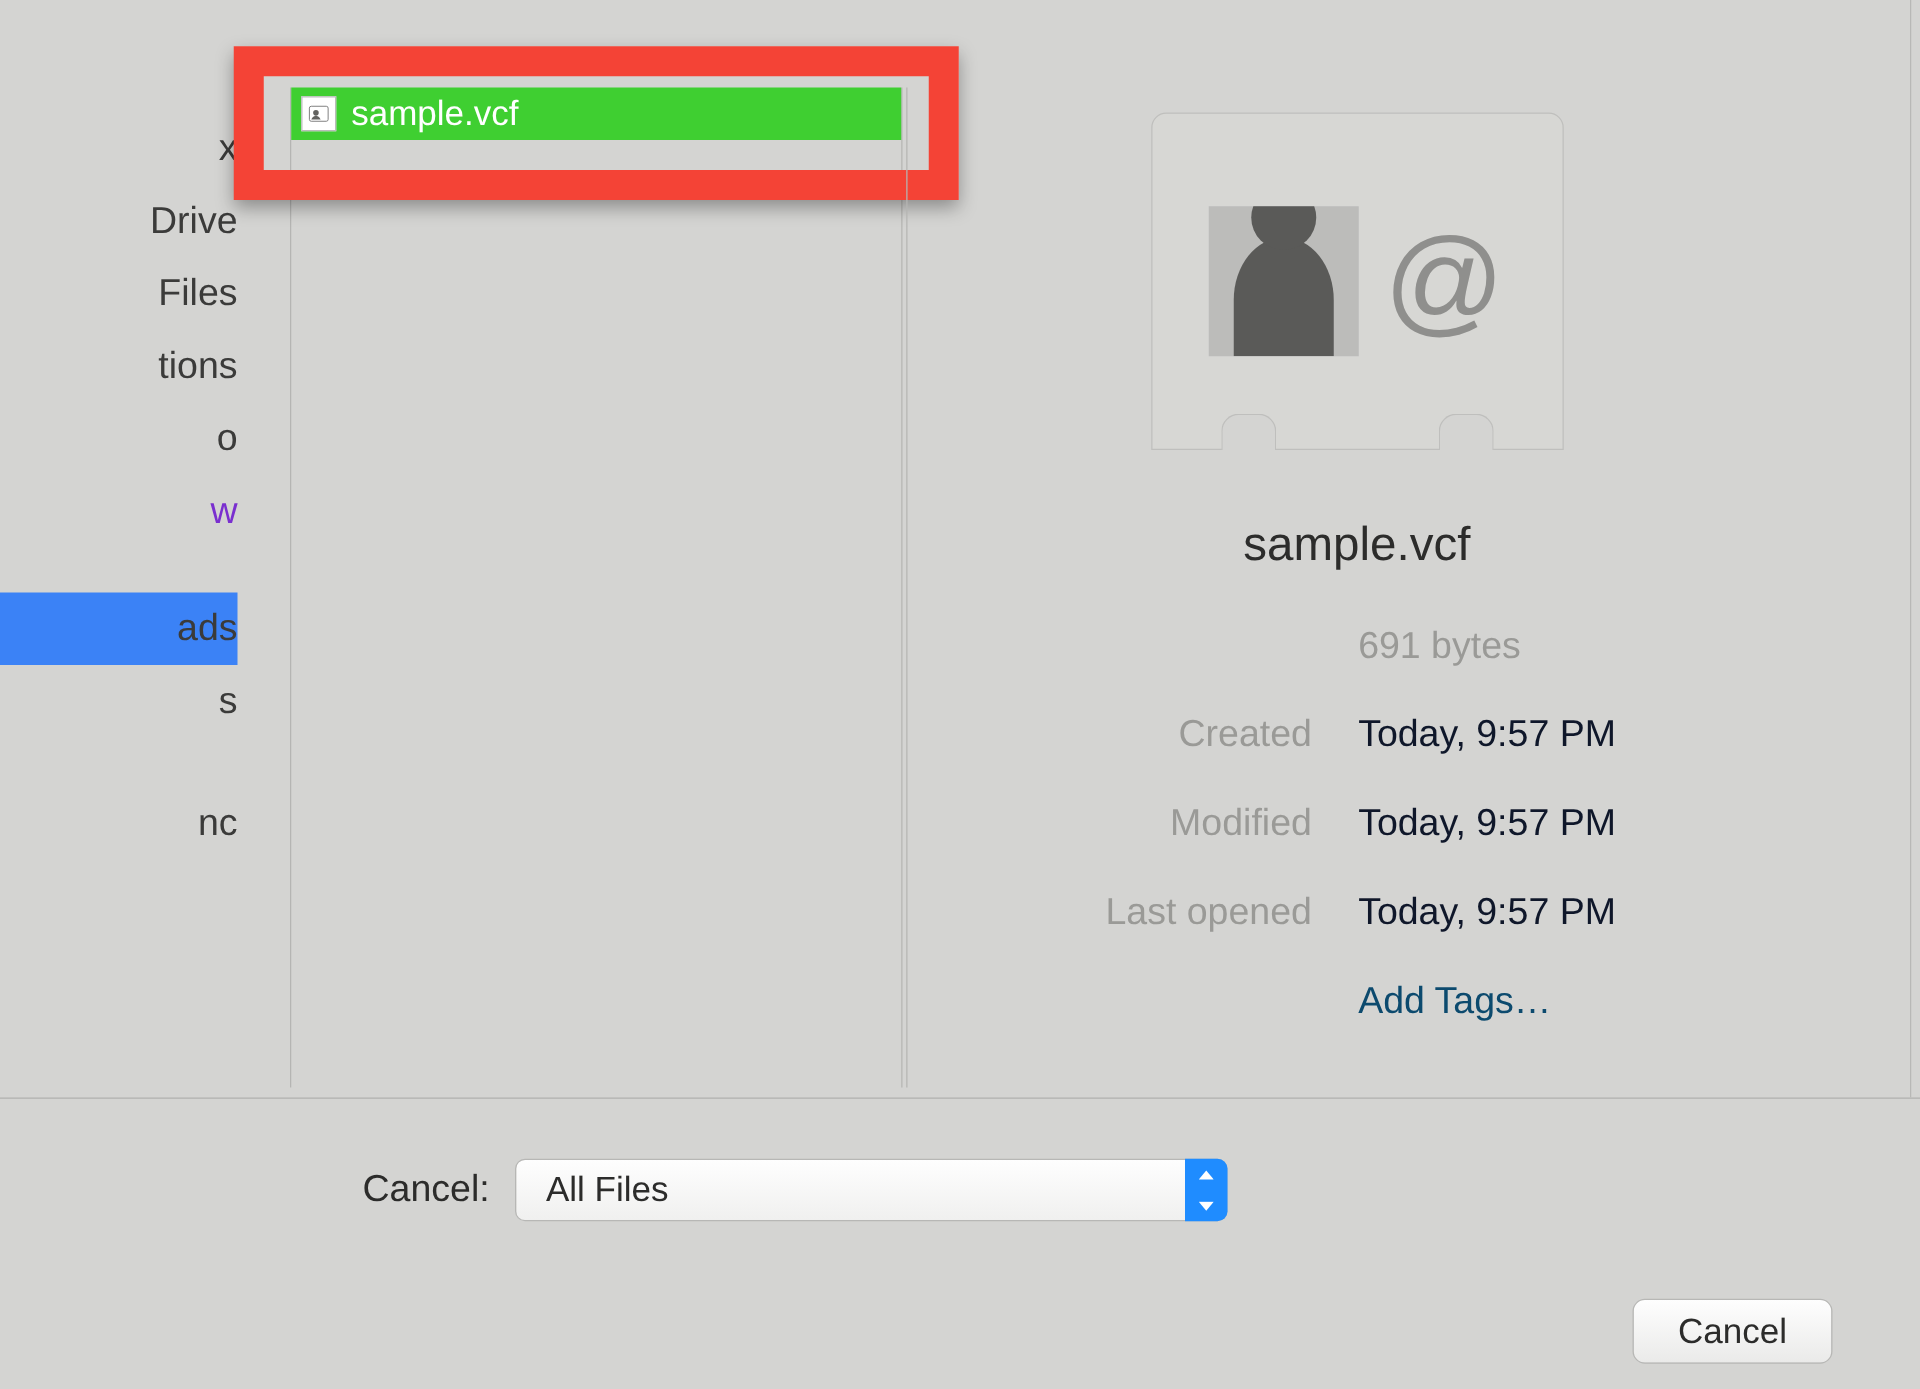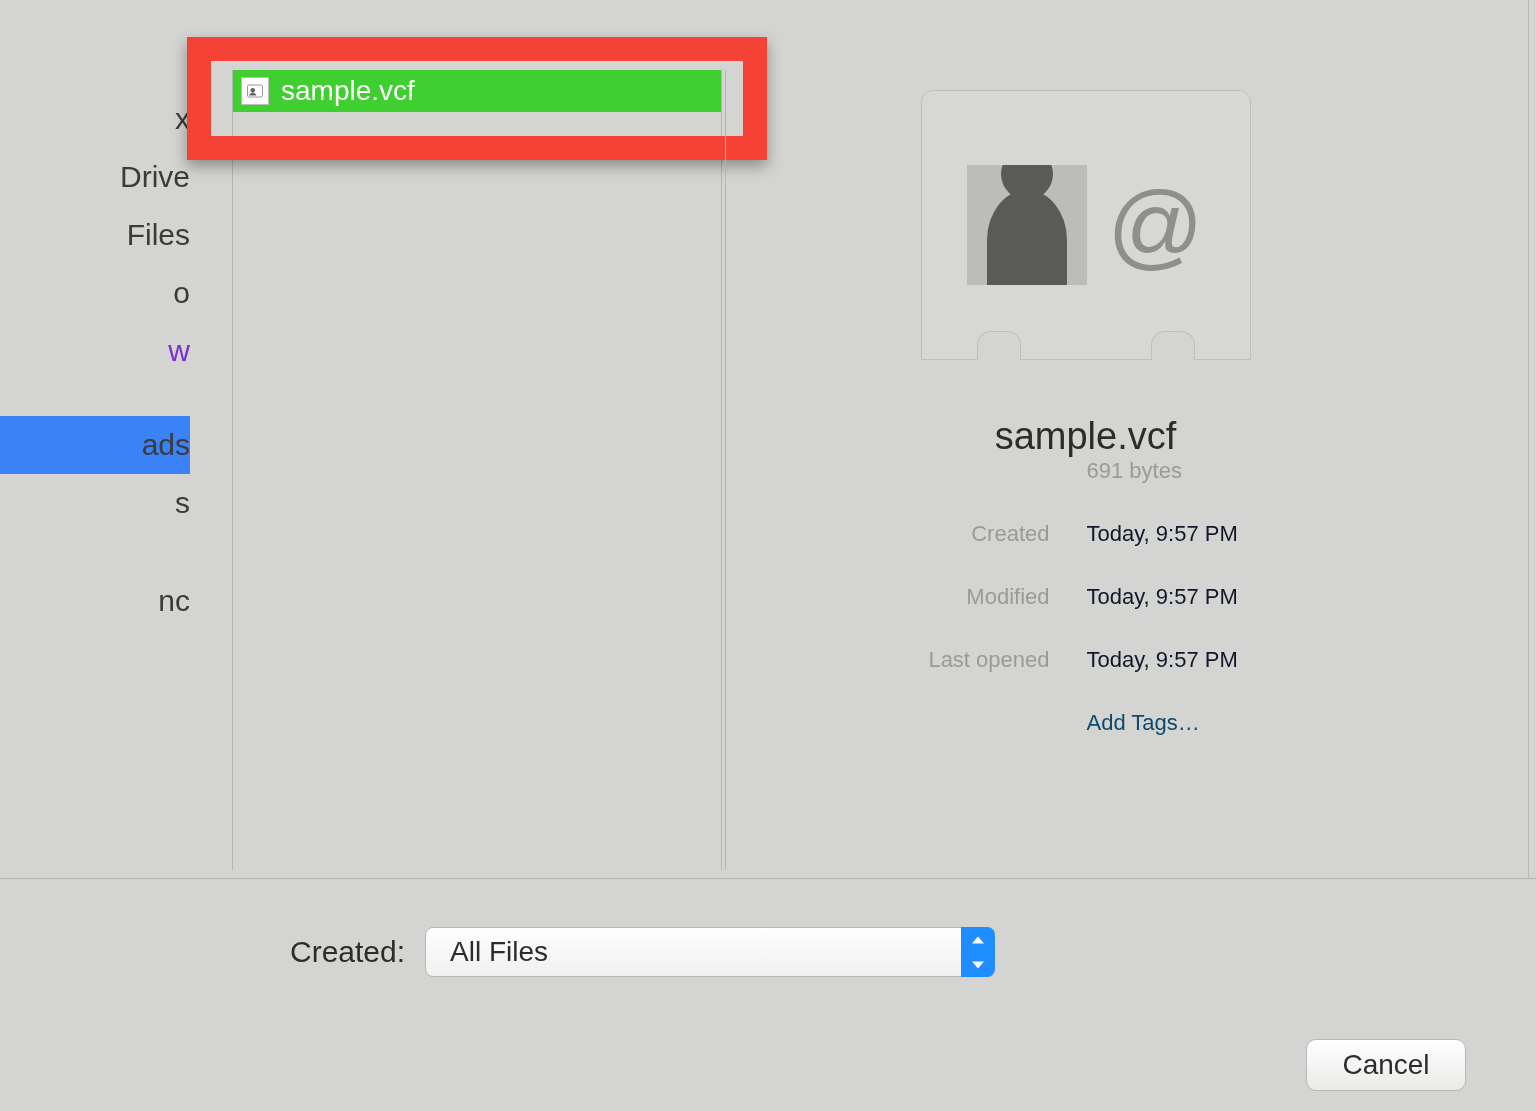--- a/index.html
+++ b/index.html
@@ -133,25 +133,26 @@
     content:"";
     position:absolute;
     top:-42px; left:50%; transform:translateX(-50%);
     width:52px; height:52px; background:#5a5a58; border-radius:50%;
   }
   .at-sym { font-size: 95px; color: #8f8f8d; font-weight: 300; }
 
   .preview-name { margin-top: 55px; font-size: 38px; color: #2c2c2b; }
 
   .meta {
+    margin-top: 42px;
     display: grid;
     grid-template-columns: 195px 230px;
     column-gap: 20px;
     row-gap: 8px;
-    font-size: 22px;
+    font-size: 30px;
     gap: 37px;
   }
   .meta-label { text-align: right; color: #9a9a97; }
   .meta-value { color: #0f172a; }
   .meta-size { grid-column: 2; color: #9a9a97; }
   .add-tags { color: #0c4a6e; cursor: pointer; }
 
   
   .bottom {
     position: absolute;
@@ -221,20 +222,21 @@
 </style>
 </head>
 <body>
 
 <div class="window">
 
   <div class="sidebar">
     <div class="sidebar-item">x</div>
     <div class="sidebar-item">Drive</div>
     <div class="sidebar-item">Files</div>
+    <div class="sidebar-item">tions</div>
     <div class="sidebar-item">o</div>
     <div class="sidebar-item purple">w</div>
     <div style="height:36px"></div>
     <div class="sidebar-item selected">ads</div>
     <div class="sidebar-item">s</div>
     <div style="height:40px"></div>
     <div class="sidebar-item">nc</div>
   </div>
 
   <div class="file-col">
@@ -271,21 +273,21 @@
       <div class="meta-value">Today, 9:57 PM</div>
       <div></div>
       <div class="add-tags">Add Tags…</div>
     </div>
   </div>
 
   <div class="right-edge"></div>
 
   <div class="bottom">
     <div class="format-row">
-      <div class="format-label">Created:</div>
+      <div class="format-label">Cancel:</div>
       <div class="format-select">
         <span>All Files</span>
         <div class="stepper">
           <div>
               <svg viewBox="0 0 10 6">
                 <path d="M0 6 L5 0 L10 6 Z"></path>
               </svg>
             </div>
           <div>
               <svg viewBox="0 0 10 6">

